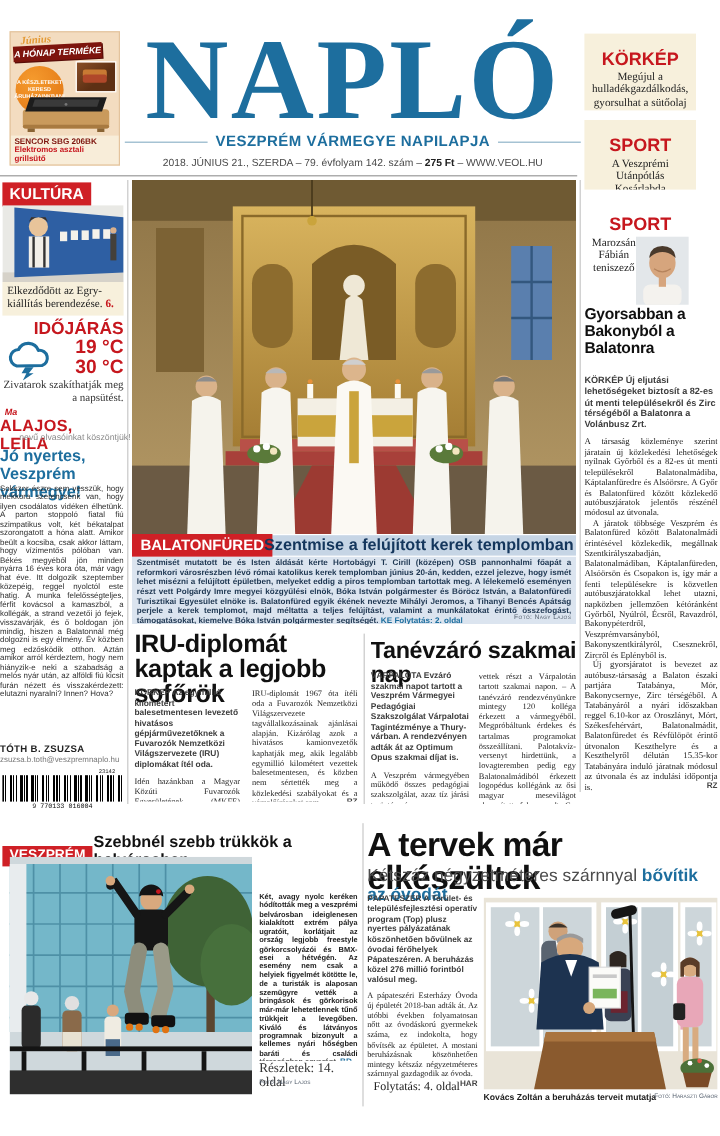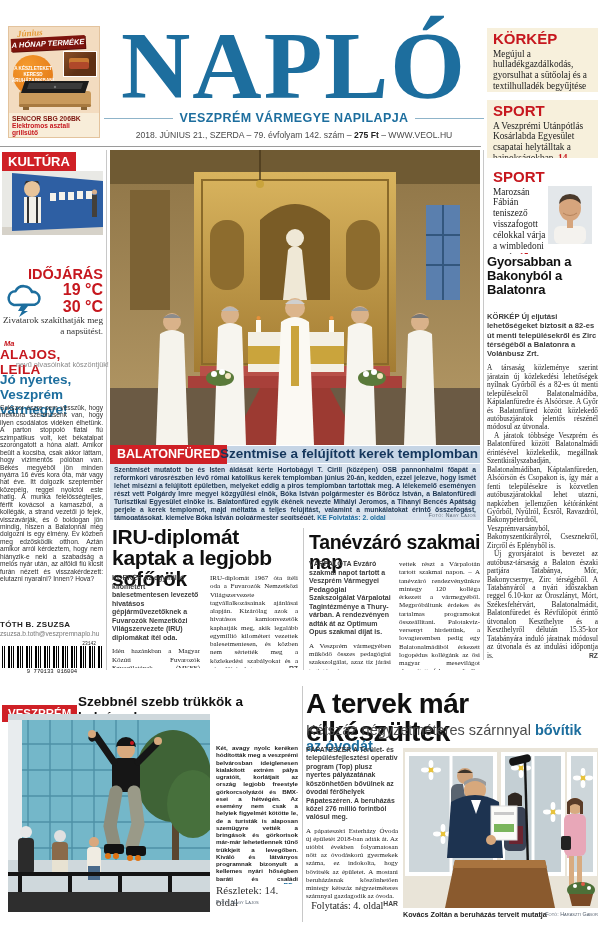--- a/index.html
+++ b/index.html
@@ -28,21 +28,21 @@
   .promo-desc { font-size:6.6px; font-weight:bold; color:#c6171e; }
 
   
   .mast-title { left:104px; top:18px; width:380px; text-align:center; font-family:"Liberation Serif", serif; font-weight:bold; font-size:96px; line-height:1.0; color:#1d6e9e; letter-spacing:2px; }
   .mast-sub { left:104px; top:111px; width:380px; display:flex; align-items:center; justify-content:center; gap:7px; color:#1d6e9e; font-weight:bold; font-size:12.5px; letter-spacing:.4px; }
   .mast-sub:before,.mast-sub:after { content:""; height:1px; background:#8fb4c9; flex:1; }
   .mast-date { left:104px; top:130px; width:380px; text-align:center; font-size:8.6px; color:#4a4a4a; }
   .mast-date b { color:#222; }
 
   
-  .teaser { left:487px; width:111px; background:#f7f0dc; padding:3px 6px 4px 6px; text-align:left; overflow:hidden; }
+  .teaser { left:487px; width:93px; background:#f7f0dc; padding:14px 6px 4px 6px; text-align:center; overflow:hidden; }
   .teaser.white { background:#ffffff; }
   .teaser-title { color:#c6171e; font-weight:bold; font-size:15px; line-height:1.1; }
   .teaser-text { font-family:"Liberation Serif", serif; font-size:9.3px; line-height:1.18; color:#222; margin-top:1px; }
   .pagenum { color:#c6171e; font-weight:bold; }
 
   .sport-photo { float:right; width:44px; height:58px; margin-left:3px; shape-outside:border-box; }
 
   
   .tagbox { background:#cf2026; color:#fff; font-weight:bold; display:inline-block; padding:2px 6px 3px 6px; }
   .kult-label { left:2px; top:152px; font-size:13px; }
@@ -189,20 +189,21 @@
     <g fill="#f5f2ea">
       <rect x="48" y="22" width="6" height="8"></rect>
         <rect x="57" y="21" width="6" height="8"></rect>
       <rect x="66" y="21" width="6" height="8"></rect>
         <rect x="75" y="20" width="6" height="8"></rect>
       <rect x="84" y="20" width="6" height="8"></rect>
     </g>
     <rect x="90" y="24" width="5" height="22" fill="#44403a"></rect>
     <circle cx="92.5" cy="21" r="2.6" fill="#d9b08c"></circle>
   </svg>
+  <div class="abs kult-cap"><span>Elkezdődött az Egry-kiállítás berendezése. </span><span class="pagenum">6.</span></div>
 
   <div class="abs weather-title">IDŐJÁRÁS</div>
   <svg class="abs weather-icon" viewBox="0 0 40 34">
     <path d="M10 22 a7 7 0 0 1 1.5-13.8 A9 9 0 0 1 28 9 a6.5 6.5 0 0 1 3 12.6 Z" fill="none" stroke="#1d6e9e" stroke-width="2.6" stroke-linejoin="round"></path>
     <polygon points="17,23 24,23 20,28 24,28 15,34 18,28 14,28" fill="#1d6e9e"></polygon>
   </svg>
   <div class="abs weather-temp" style="top:281px;">19 °C</div>
   <div class="abs weather-temp" style="top:298px;">30 °C</div>
   <div class="abs weather-text">Zivatarok szakíthatják meg a napsütést.</div>
 

